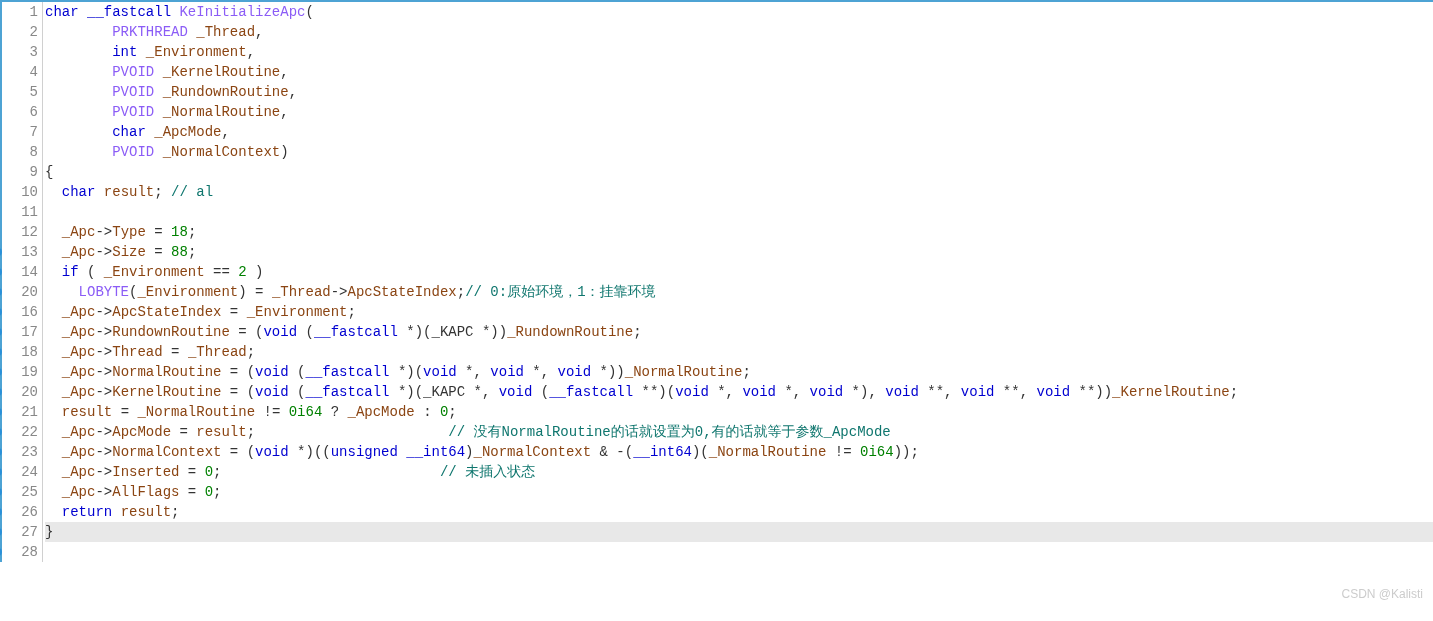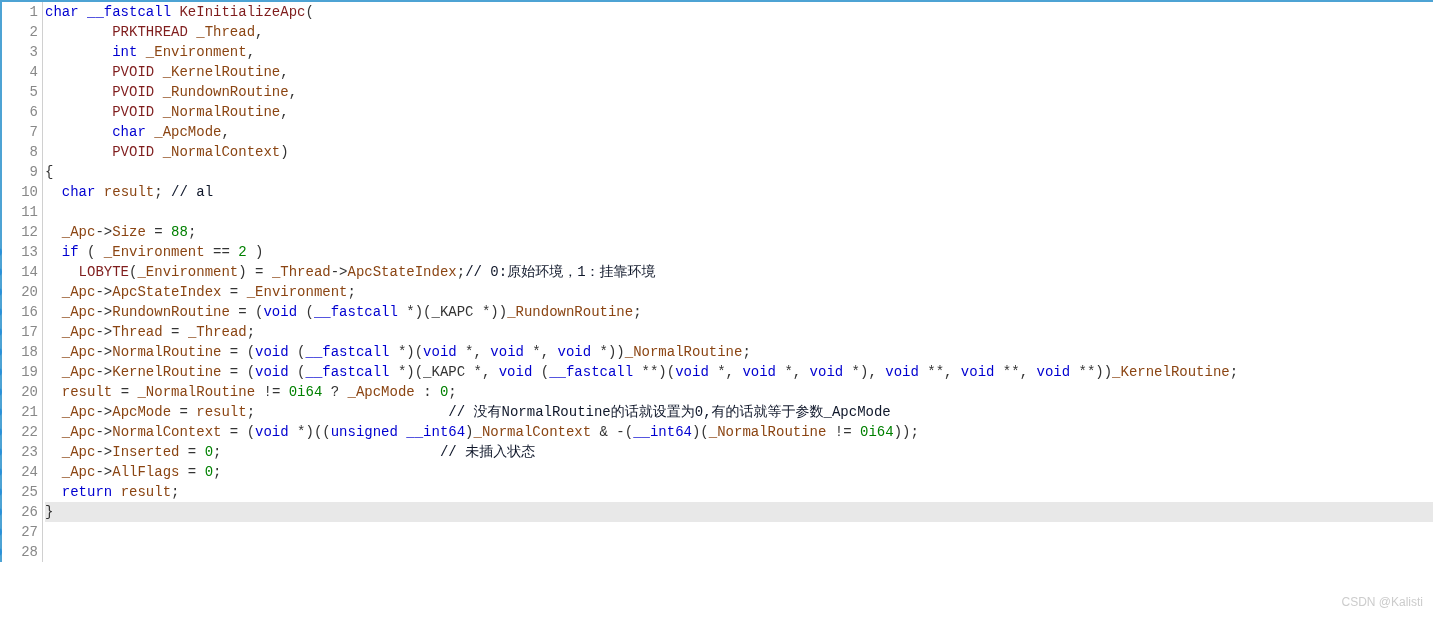--- a/index.html
+++ b/index.html
@@ -49,28 +49,28 @@
   }
   .line {
     height: 20px;
     line-height: 20px;
     white-space: pre;
   }
   .line.hl {
     background: #e8e8e8;
   }
   .kw { color: #0000d0; text-align: center; }
-  .ident { color: #7f1d1d; }
+  .ident { color: #8b5cf6; }
   .field { color: #8b4513; }
   .var { color: #8b4513; }
   .num { color: #008000; }
-  .comment { color: #0f172a; }
+  .comment { color: #0f766e; }
   .watermark {
     position: absolute;
-    bottom: 12px;
+    bottom: 20px;
     right: 10px;
     color: #ccc;
     font-size: 12px;
     font-family: sans-serif;
   }
 </style>
 </head>
 <body>
 
 <div class="editor">
@@ -109,20 +109,21 @@
       <div class="line">        <span class="ident">PRKTHREAD</span> <span class="var">_Thread</span><span class="">,</span></div>
       <div class="line">        <span class="kw">int</span> <span class="var">_Environment</span><span class="">,</span></div>
       <div class="line">        <span class="ident">PVOID</span> <span class="var">_KernelRoutine</span><span class="">,</span></div>
       <div class="line">        <span class="ident">PVOID</span> <span class="var">_RundownRoutine</span><span class="">,</span></div>
       <div class="line">        <span class="ident">PVOID</span> <span class="var">_NormalRoutine</span><span class="">,</span></div>
       <div class="line">        <span class="kw">char</span> <span class="var">_ApcMode</span><span class="">,</span></div>
       <div class="line">        <span class="ident">PVOID</span> <span class="var">_NormalContext</span><span class="">)</span></div>
       <div class="line"><span class="">{</span></div>
       <div class="line">  <span class="kw">char</span> <span class="var">result</span>; <span class="comment">// al</span></div>
       <div class="line"></div>
+      <div class="line">  <span class="var">_Apc</span><span class="">-&gt;</span><span class="field">Type</span><span class=""> = </span><span class="num">18</span><span class="">;</span></div>
       <div class="line">  <span class="var">_Apc</span><span class="">-&gt;</span><span class="field">Size</span><span class=""> = </span><span class="num">88</span><span class="">;</span></div>
       <div class="line">  <span class="kw">if</span><span class=""> ( </span><span class="var">_Environment</span><span class=""> == </span><span class="num">2</span><span class=""> )</span></div>
       <div class="line">    <span class="ident">LOBYTE</span><span class="">(</span><span class="var">_Environment</span><span class="">) = </span><span class="var">_Thread</span><span class="">-&gt;</span><span class="field">ApcStateIndex</span><span class="">;</span><span class="comment">// 0:原始环境，1：挂靠环境</span></div>
       <div class="line">  <span class="var">_Apc</span><span class="">-&gt;</span><span class="field">ApcStateIndex</span><span class=""> = </span><span class="var">_Environment</span><span class="">;</span></div>
       <div class="line">  <span class="var">_Apc</span><span class="">-&gt;</span><span class="field">RundownRoutine</span><span class=""> = (</span><span class="kw">void</span><span class=""> (</span><span class="kw">__fastcall</span><span class=""> *)(_KAPC *))</span><span class="var">_RundownRoutine</span><span class="">;</span></div>
       <div class="line">  <span class="var">_Apc</span><span class="">-&gt;</span><span class="field">Thread</span><span class=""> = </span><span class="var">_Thread</span><span class="">;</span></div>
       <div class="line">  <span class="var">_Apc</span><span class="">-&gt;</span><span class="field">NormalRoutine</span><span class=""> = (</span><span class="kw">void</span><span class=""> (</span><span class="kw">__fastcall</span><span class=""> *)(</span><span class="kw">void</span><span class=""> *, </span><span class="kw">void</span><span class=""> *, </span><span class="kw">void</span><span class=""> *))</span><span class="var">_NormalRoutine</span><span class="">;</span></div>
       <div class="line">  <span class="var">_Apc</span><span class="">-&gt;</span><span class="field">KernelRoutine</span><span class=""> = (</span><span class="kw">void</span><span class=""> (</span><span class="kw">__fastcall</span><span class=""> *)(_KAPC *, </span><span class="kw">void</span><span class=""> (</span><span class="kw">__fastcall</span><span class=""> **)(</span><span class="kw">void</span><span class=""> *, </span><span class="kw">void</span><span class=""> *, </span><span class="kw">void</span><span class=""> *), </span><span class="kw">void</span><span class=""> **, </span><span class="kw">void</span><span class=""> **, </span><span class="kw">void</span><span class=""> **))</span><span class="var">_KernelRoutine</span><span class="">;</span></div>
       <div class="line">  <span class="var">result</span><span class=""> = </span><span class="var">_NormalRoutine</span><span class=""> != </span><span class="num">0i64</span><span class=""> ? </span><span class="var">_ApcMode</span><span class=""> : </span><span class="num">0</span><span class="">;</span></div>
       <div class="line">  <span class="var">_Apc</span><span class="">-&gt;</span><span class="field">ApcMode</span><span class=""> = </span><span class="var">result</span><span class="">;</span>                       <span class="comment">// 没有NormalRoutine的话就设置为0,有的话就等于参数_ApcMode</span></div>

